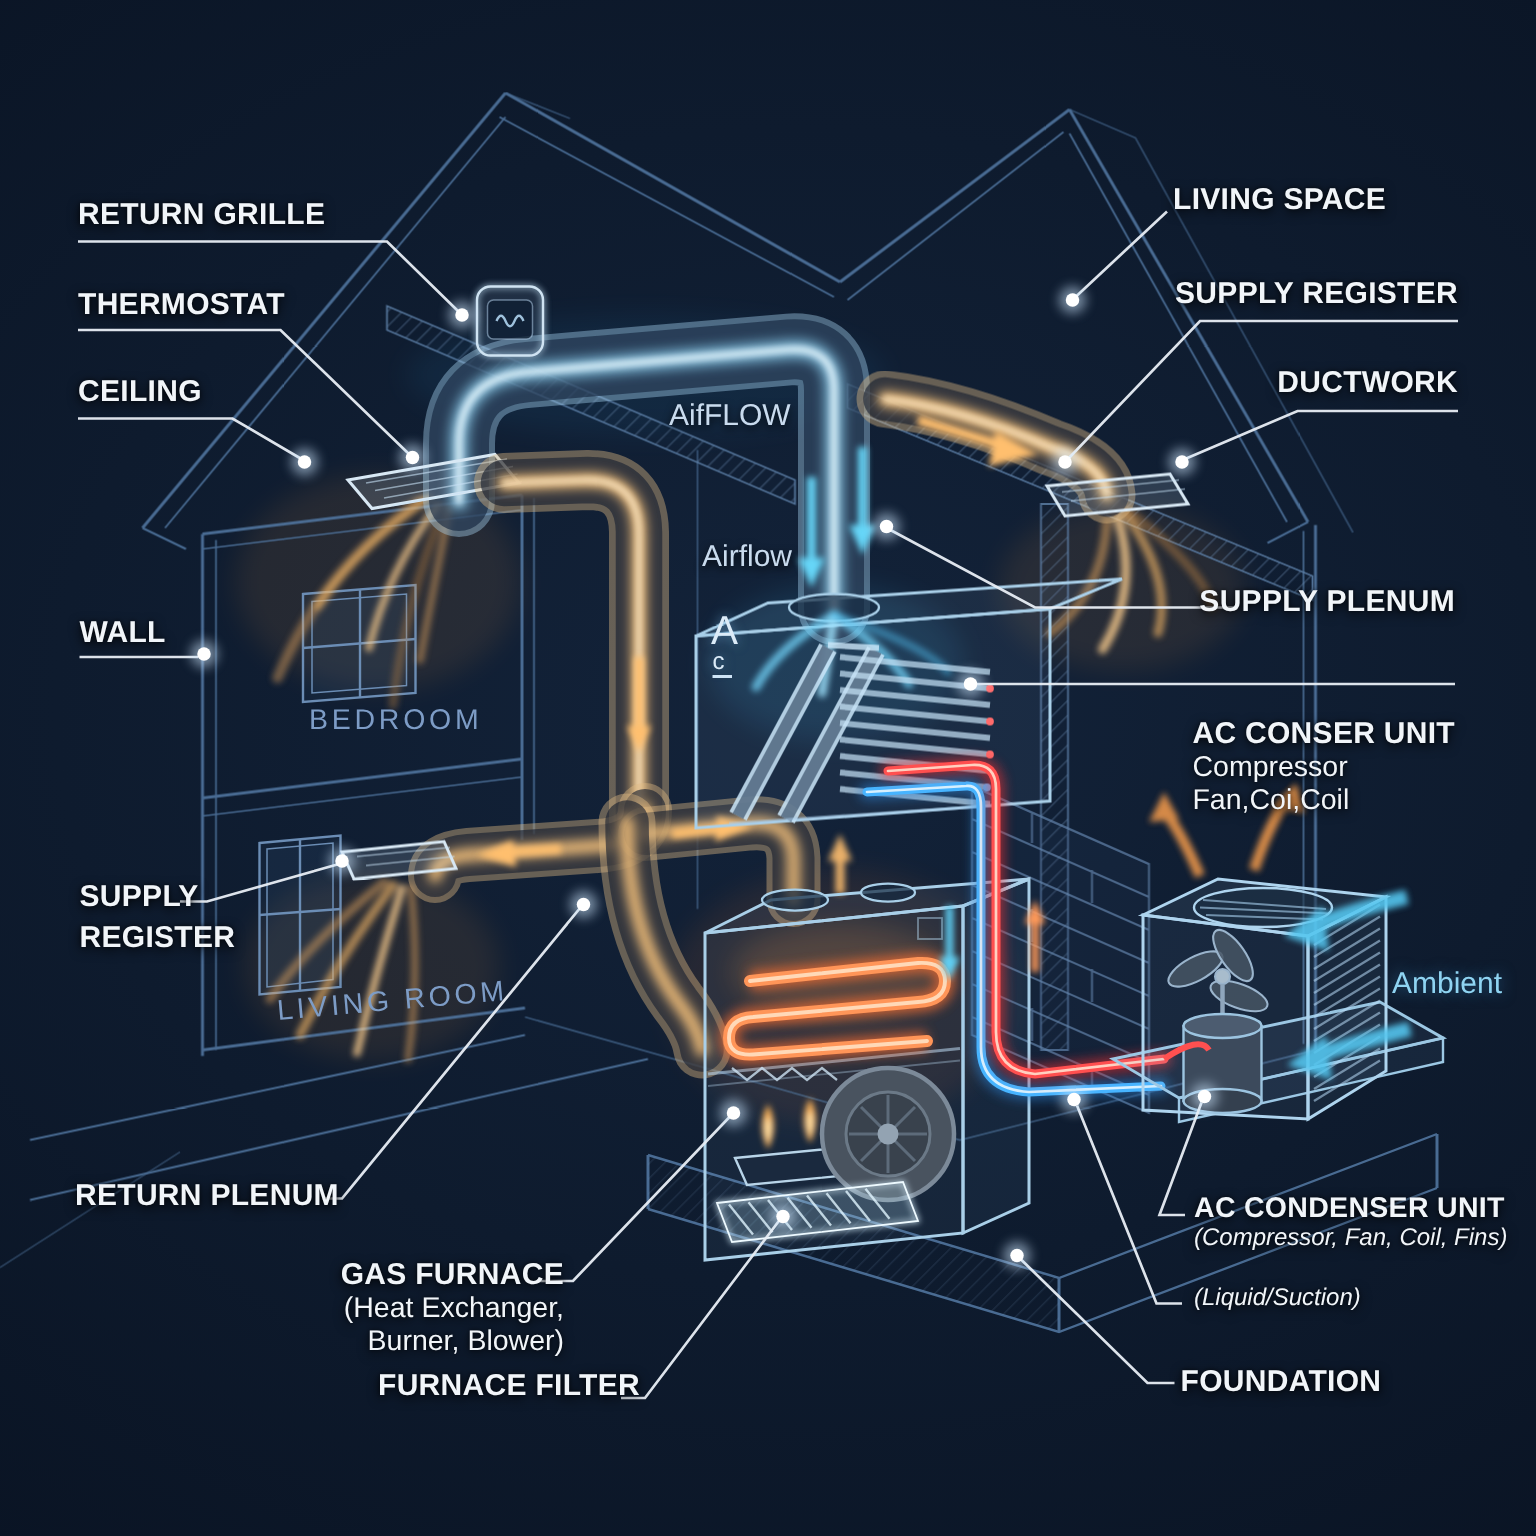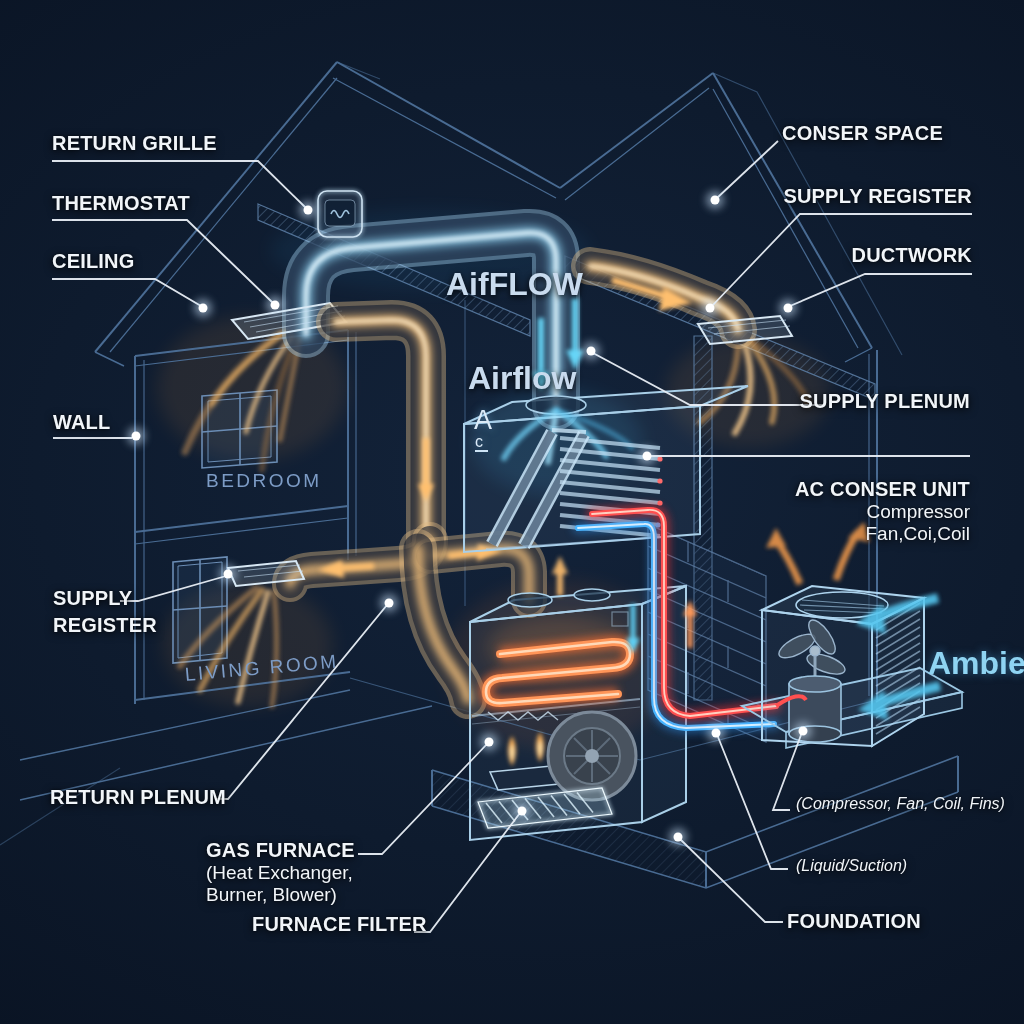--- a/index.html
+++ b/index.html
@@ -4,25 +4,25 @@
 <style>
   html,body{margin:0;padding:0;background:#060c16;}
   .stage{position:relative;width:1024px;height:1024px;overflow:hidden;
     background:radial-gradient(ellipse 900px 700px at 52% 46%, #13233a 0%, #0e1b2e 55%, #0a1424 100%);
     font-family:"Liberation Sans",sans-serif;}
   .stage svg{position:absolute;left:0;top:0;}
   .lbl{position:absolute;font-weight:bold;font-size:20px;line-height:1.15;color:#f1f5f9;
     letter-spacing:.2px;white-space:nowrap;
     text-shadow:0 2px 8px rgba(0,0,0,.9),0 0 3px rgba(0,0,0,.6);}
   .lbl .sub{display:block;font-weight:normal;font-size:19px;letter-spacing:0;}
-  .lbl.right{text-align:right;}
-  .lbl.center{text-align:left;}
+  .lbl.right{}
+  .lbl.center{text-align:right;}
   .lbl.s19{font-size:19px;}
   .lbl.s19 .sub{font-size:16px;font-style:italic;}
-  .flow{position:absolute;font-weight:bold;font-size:32px;color:#c9dbee;
+  .flow{position:absolute;font-weight:normal;font-size:20px;color:#c9dbee;
     text-shadow:0 2px 6px rgba(0,0,0,.85);white-space:nowrap;}
   .ambient{color:#8fd4f2;text-shadow:0 0 10px rgba(80,180,240,.5);}
   .room{position:absolute;font-weight:normal;font-size:19px;color:#7d9cc6;
     letter-spacing:2.5px;white-space:nowrap;}
   .acletters{position:absolute;color:#dcebf8;font-size:27px;line-height:.95;
     text-shadow:0 0 8px rgba(130,200,250,.55);}
   .acletters .low{display:block;font-size:16px;width:13px;border-bottom:2px solid #cfe4f5;
     padding-bottom:1px;margin-left:1px;}
 </style>
 </head>
@@ -480,30 +480,31 @@
   <span>REGISTER</span>
 </div>
 <div class="lbl" style="left:50px;top:786px">RETURN PLENUM</div>
 <div class="lbl center" style="left:206px;top:839px;width:170px">
   <span>GAS FURNACE</span>
   <span class="sub">(Heat Exchanger,</span>
   <span class="sub">Burner, Blower)</span>
 </div>
 <div class="lbl" style="left:252px;top:913px">FURNACE FILTER</div>
 
-<div class="lbl" style="left:782px;top:122px">CONSER SPACE</div>
+<div class="lbl" style="left:782px;top:122px">LIVING SPACE</div>
 <div class="lbl right" style="right:52px;top:185px">SUPPLY REGISTER</div>
 <div class="lbl right" style="right:52px;top:244px">DUCTWORK</div>
 <div class="lbl right" style="right:54px;top:390px">SUPPLY PLENUM</div>
 <div class="lbl right" style="right:54px;top:478px">
   <span>AC CONSER UNIT</span>
   <span class="sub">Compressor</span>
   <span class="sub">Fan,Coi,Coil</span>
 </div>
 <div class="lbl s19" style="left:796px;top:795px">
+  <span>AC CONDENSER UNIT</span>
   <span class="sub">(Compressor, Fan, Coil, Fins)</span>
 </div>
 <div class="lbl s19" style="left:796px;top:857px">
   <span class="sub">(Liquid/Suction)</span>
 </div>
 <div class="lbl" style="left:787px;top:910px">FOUNDATION</div>
 
 <div class="flow" style="left:446px;top:266px">AifFLOW</div>
 <div class="flow" style="left:468px;top:360px">Airflow</div>
 <div class="flow ambient" style="left:928px;top:645px">Ambient</div>

